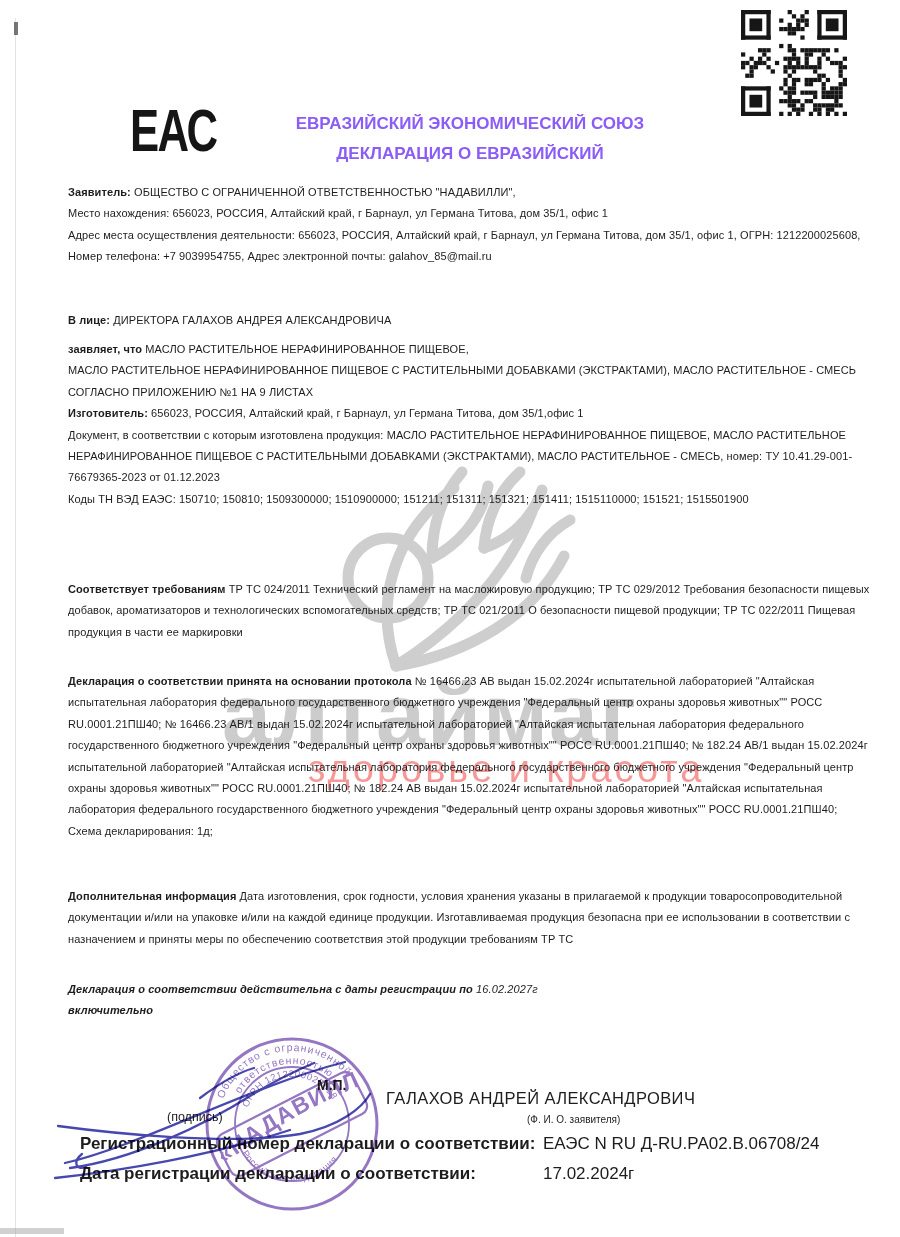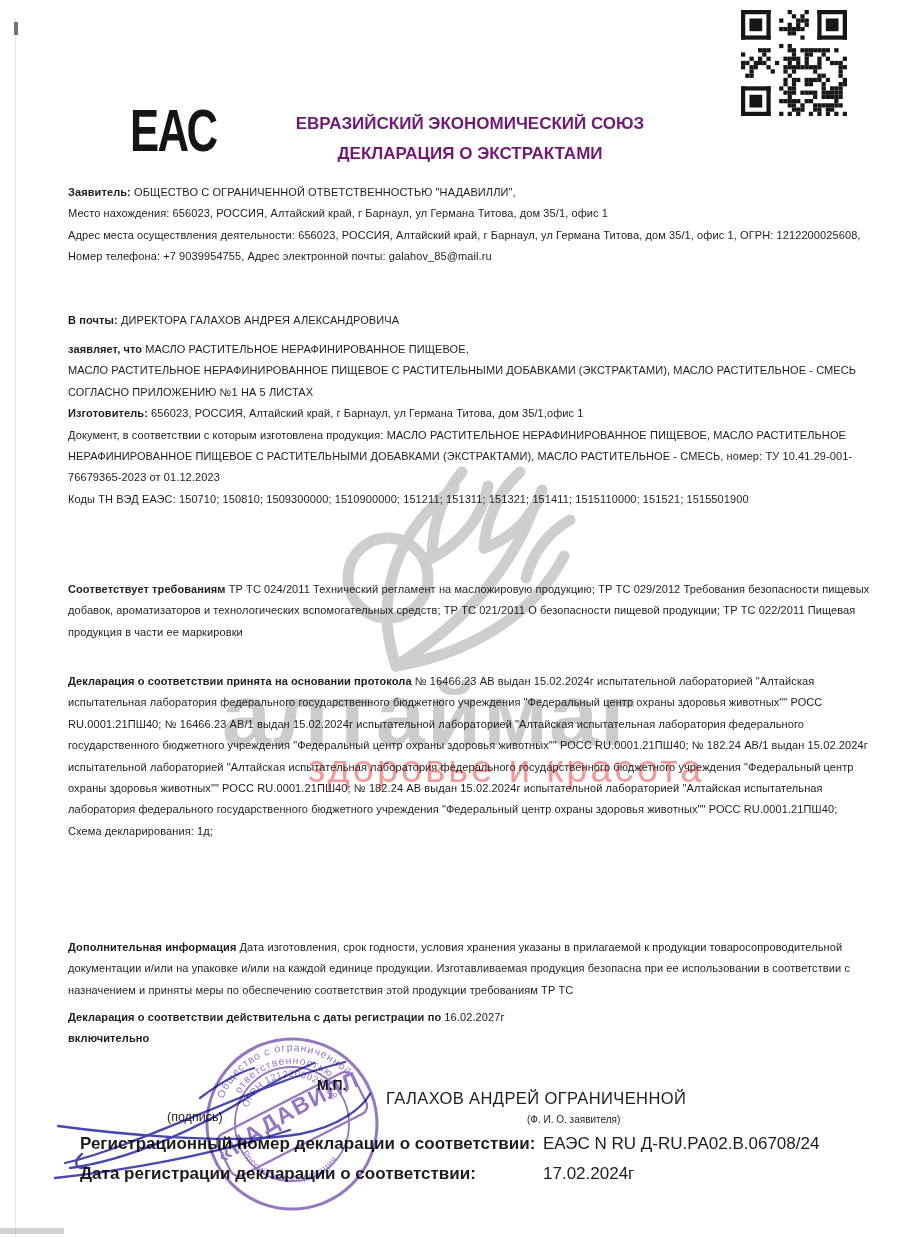--- a/index.html
+++ b/index.html
@@ -5,21 +5,21 @@
   html,body{margin:0;padding:0;background:#888;}
   .page{position:relative;width:900px;height:1237px;background:#ffffff;overflow:hidden;
         font-family:"Liberation Sans","DejaVu Sans",sans-serif;color:#1d1d1d;}
   .scan-edge{position:absolute;left:15px;top:18px;bottom:0;width:1px;background:#e3e3e3;}
   .scan-dash{position:absolute;left:14px;top:22px;width:4px;height:13px;background:#555;opacity:.8;}
   .scan-smudge{position:absolute;left:0;top:1228px;width:64px;height:6px;background:#9a9a9a;opacity:.45;}
 
   .eac{position:absolute;left:130px;top:96px;font-weight:bold;font-size:56px;
        transform:scaleX(.78) scaleY(1.05);transform-origin:left top;letter-spacing:-2px;color:#151515;}
   .qr{position:absolute;left:741px;top:10px;width:106px;height:106px;}
-  .h1{position:absolute;left:70px;width:800px;text-align:center;font-weight:bold;font-size:17px;color:#701a75;}
+  .h1{position:absolute;left:70px;width:800px;text-align:center;font-weight:bold;font-size:17px;color:#8b5cf6;}
   .t1{top:114px}.t2{top:144px}
 
   .wm-leaf{position:absolute;left:336px;top:428px;z-index:0;opacity:.9;}
   .wm-brand{position:absolute;left:222px;top:664px;z-index:0;font-size:88px;font-weight:bold;
             color:#8f8f8f;opacity:.45;letter-spacing:2px;text-align:center;}
   .wm-tag{position:absolute;left:308px;top:748px;z-index:0;font-size:38px;color:#ef4444;opacity:.55;letter-spacing:3px;}
 
   .content{position:absolute;inset:0;z-index:2;}
   .block{position:absolute;left:68px;width:803px;font-size:11px;line-height:21.4px;letter-spacing:.1px;}
   .tline{min-height:21.4px;}
@@ -243,57 +243,57 @@
         <rect x="47.3" y="103.19999999999999" width="4.3" height="4.3" fill="#161616"></rect>
         <rect x="55.9" y="103.19999999999999" width="4.3" height="4.3" fill="#161616"></rect>
         <rect x="68.8" y="103.19999999999999" width="4.3" height="4.3" fill="#161616"></rect>
         <rect x="77.39999999999999" y="103.19999999999999" width="4.3" height="4.3" fill="#161616"></rect>
         <rect x="86" y="103.19999999999999" width="4.3" height="4.3" fill="#161616"></rect>
         <rect x="94.6" y="103.19999999999999" width="4.3" height="4.3" fill="#161616"></rect>
         <rect x="103.19999999999999" y="103.19999999999999" width="4.3" height="4.3" fill="#161616"></rect>
       </svg>
   </div>
   <div class="h1 t1">ЕВРАЗИЙСКИЙ ЭКОНОМИЧЕСКИЙ СОЮЗ</div>
-  <div class="h1 t2">ДЕКЛАРАЦИЯ О ЭКСТРАКТАМИ</div>
+  <div class="h1 t2">ДЕКЛАРАЦИЯ О ЕВРАЗИЙСКИЙ</div>
 
   <div class="content">
       <div class="block" style="top: 182px;">
         <div class="tline"><span class="b">Заявитель:</span><span> ОБЩЕСТВО С ОГРАНИЧЕННОЙ ОТВЕТСТВЕННОСТЬЮ "НАДАВИЛЛИ",</span></div>
         <div class="tline"><span>Место нахождения: 656023, РОССИЯ, Алтайский край, г Барнаул, ул Германа Титова, дом 35/1, офис 1</span></div>
         <div class="tline"><span>Адрес места осуществления деятельности: 656023, РОССИЯ, Алтайский край, г Барнаул, ул Германа Титова, дом 35/1, офис 1, ОГРН: 1212200025608,</span></div>
         <div class="tline"><span>Номер телефона: +7 9039954755, Адрес электронной почты: galahov_85@mail.ru</span></div>
       </div>
       <div class="block" style="top: 310px;">
-        <div class="tline"><span class="b">В почты:</span><span> ДИРЕКТОРА ГАЛАХОВ АНДРЕЯ АЛЕКСАНДРОВИЧА</span></div>
+        <div class="tline"><span class="b">В лице:</span><span> ДИРЕКТОРА ГАЛАХОВ АНДРЕЯ АЛЕКСАНДРОВИЧА</span></div>
       </div>
       <div class="block" style="top: 339px;">
         <div class="tline"><span class="b">заявляет, что</span><span>  МАСЛО РАСТИТЕЛЬНОЕ НЕРАФИНИРОВАННОЕ ПИЩЕВОЕ,</span></div>
-        <div class="tline"><span>МАСЛО РАСТИТЕЛЬНОЕ НЕРАФИНИРОВАННОЕ ПИЩЕВОЕ С РАСТИТЕЛЬНЫМИ ДОБАВКАМИ (ЭКСТРАКТАМИ), МАСЛО РАСТИТЕЛЬНОЕ - СМЕСЬ  СОГЛАСНО ПРИЛОЖЕНИЮ №1 НА 5 ЛИСТАХ</span></div>
+        <div class="tline"><span>МАСЛО РАСТИТЕЛЬНОЕ НЕРАФИНИРОВАННОЕ ПИЩЕВОЕ С РАСТИТЕЛЬНЫМИ ДОБАВКАМИ (ЭКСТРАКТАМИ), МАСЛО РАСТИТЕЛЬНОЕ - СМЕСЬ  СОГЛАСНО ПРИЛОЖЕНИЮ №1 НА 9 ЛИСТАХ</span></div>
         <div class="tline"><span class="b">Изготовитель:</span><span> 656023, РОССИЯ, Алтайский край, г Барнаул, ул Германа Титова, дом 35/1,офис 1</span></div>
         <div class="tline"><span>Документ, в соответствии с которым изготовлена продукция: МАСЛО РАСТИТЕЛЬНОЕ НЕРАФИНИРОВАННОЕ ПИЩЕВОЕ,  МАСЛО РАСТИТЕЛЬНОЕ НЕРАФИНИРОВАННОЕ ПИЩЕВОЕ С РАСТИТЕЛЬНЫМИ ДОБАВКАМИ (ЭКСТРАКТАМИ),  МАСЛО РАСТИТЕЛЬНОЕ - СМЕСЬ, номер: ТУ 10.41.29-001-76679365-2023 от 01.12.2023</span></div>
         <div class="tline"><span>Коды ТН ВЭД ЕАЭС: 150710; 150810; 1509300000; 1510900000; 151211; 151311; 151321; 151411; 1515110000; 151521; 1515501900</span></div>
       </div>
       <div class="block" style="top: 579px;">
         <div class="tline"><span class="b">Соответствует требованиям</span><span>  ТР ТС 024/2011 Технический регламент на масложировую продукцию; ТР ТС 029/2012 Требования безопасности пищевых добавок, ароматизаторов и технологических вспомогательных средств; ТР ТС 021/2011 О безопасности пищевой продукции; ТР ТС 022/2011 Пищевая продукция в части ее маркировки</span></div>
       </div>
       <div class="block" style="top: 671px;">
         <div class="tline"><span class="b">Декларация о соответствии принята на основании протокола</span><span> № 16466.23 АВ выдан 15.02.2024г  испытательной лабораторией "Алтайская испытательная лаборатория федерального государственного бюджетного учреждения "Федеральный центр охраны здоровья животных"" РОСС RU.0001.21ПШ40; № 16466.23 АВ/1 выдан 15.02.2024г  испытательной лабораторией "Алтайская испытательная лаборатория федерального государственного бюджетного учреждения "Федеральный центр охраны здоровья животных"" РОСС RU.0001.21ПШ40; № 182.24 АВ/1 выдан 15.02.2024г  испытательной лабораторией "Алтайская испытательная лаборатория федерального государственного бюджетного учреждения "Федеральный центр охраны здоровья животных"" РОСС RU.0001.21ПШ40; № 182.24 АВ выдан 15.02.2024г  испытательной лабораторией "Алтайская испытательная лаборатория федерального государственного бюджетного учреждения "Федеральный центр охраны здоровья животных"" РОСС RU.0001.21ПШ40;</span></div>
         <div class="tline"><span>Схема декларирования: 1д;</span></div>
       </div>
-      <div class="block" style="top: 937px;">
+      <div class="block" style="top: 886px;">
         <div class="tline"><span class="b">Дополнительная информация</span><span> Дата изготовления, срок годности, условия хранения указаны в прилагаемой к продукции товаросопроводительной документации и/или на упаковке и/или на каждой единице продукции. Изготавливаемая продукция безопасна при ее использовании в соответствии с назначением и приняты меры по обеспечению соответствия этой продукции требованиям ТР ТС</span></div>
       </div>
-      <div class="block" style="top: 1007px;">
+      <div class="block" style="top: 979px; font-style: italic;">
         <div class="tline"><span class="b">Декларация о соответствии действительна с даты регистрации по</span><span> 16.02.2027г</span></div>
         <div class="tline"><span class="b">включительно</span></div>
       </div>
     </div>
 
   <div class="mp">М.П.</div>
-  <div class="fio-name">ГАЛАХОВ АНДРЕЙ ОГРАНИЧЕННОЙ</div>
+  <div class="fio-name">ГАЛАХОВ АНДРЕЙ АЛЕКСАНДРОВИЧ</div>
   <div class="fio-label">(Ф. И. О. заявителя)</div>
   <div class="sig-label">(подпись)</div>
 
   <div class="freg r1 lab">Регистрационный номер декларации о соответствии:</div>
   <div class="fval r1 val">ЕАЭС N RU Д-RU.РА02.В.06708/24</div>
   <div class="freg r2 lab">Дата регистрации декларации о соответствии:</div>
   <div class="fval r2 val">17.02.2024г</div>
 
   <svg class="stamp" width="192" height="192" viewBox="0 0 192 192">
     <defs>

